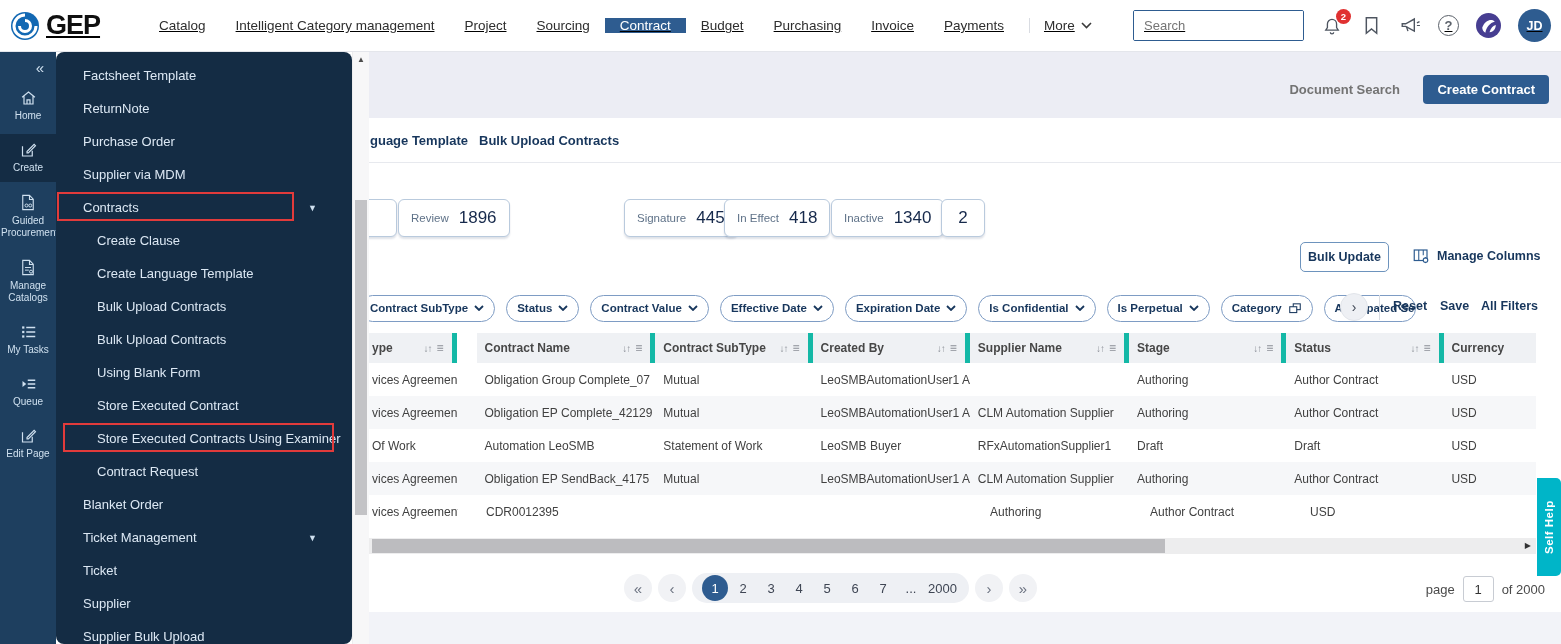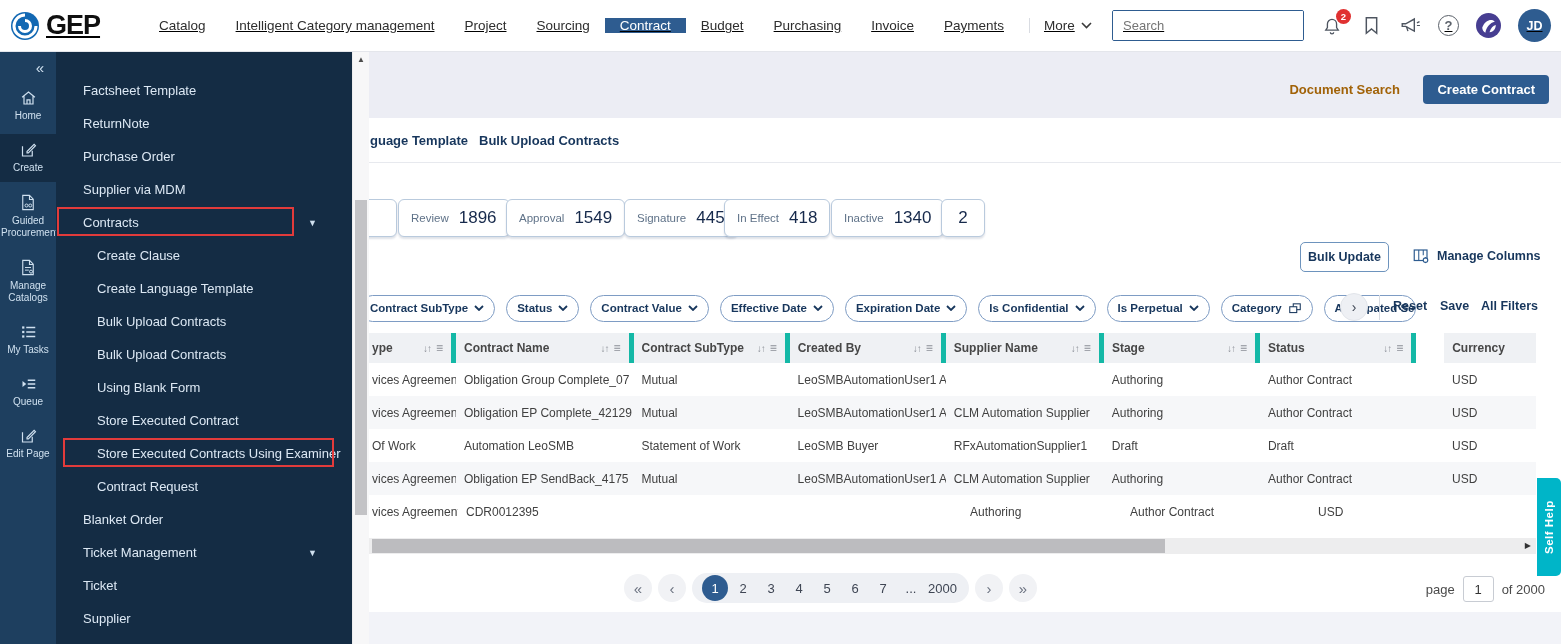--- a/index.html
+++ b/index.html
@@ -10,21 +10,21 @@
   .topnav { position:absolute; top:0; left:0; right:0; height:52px; background:#fff;
     border-bottom:1px solid #e4e6eb; display:flex; align-items:center; z-index:50;text-decoration:underline; }
   .brand { display:flex; align-items:center; gap:6px; padding-left:10px; }
   .brand-text { font-size:27px; font-weight:bold; color:#101010; letter-spacing:-1px; }
   .navitems { display:flex; align-items:stretch; margin-left:44px; }
   .navitem { display:flex; align-items:center; padding:0 15px; font-size:13.5px; color:#2e2e2e; cursor:pointer; }
   .navitem.active { background:#2e5c90; color:#fff; }
   .more-wrap { display:flex; align-items:center; gap:6px; padding:0 14px; margin-left:10px;
     border-left:1px solid #d9dce2; font-size:13.5px; color:#2e2e2e; cursor:pointer; }
   .nav-right { margin-left:auto; display:flex; align-items:center; gap:17px; padding-right:10px; }
-  .searchbox { width:192px; height:31px; border:1.5px solid #2e5c90; border-radius:2px; display:flex; overflow:hidden; }
+  .searchbox { width:171px; height:31px; border:1.5px solid #2e5c90; border-radius:2px; display:flex; overflow:hidden; }
   .searchbox input { flex:1; border:none; outline:none; padding:0 10px; font-size:13px; color:#555;
     font-family:"Liberation Sans",sans-serif; }
   .icon-btn { position:relative; width:22px; height:22px; display:flex; align-items:center; justify-content:center; color:#4e5560; cursor:pointer; }
   .badge { position:absolute; top:-6px; right:-8px; min-width:15px; height:15px; border-radius:8px; background:#e03131;
     color:#fff; font-size:9.5px; font-weight:bold; display:flex; align-items:center; justify-content:center; padding:0 3px; }
   .help-circle { width:21px; height:21px; border:1.6px solid #5a6069; border-radius:50%; color:#5a6069;
     font-size:13px; font-weight:bold; display:flex; align-items:center; justify-content:center; cursor:pointer; }
   .globe { width:25px; height:25px; border-radius:50%; background:#473e91; display:flex; align-items:center; justify-content:center; cursor:pointer; }
   .avatar { width:33px; height:33px; border-radius:50%; background:#2e5c90; color:#fff; font-size:12.5px; font-weight:bold;
     display:flex; align-items:center; justify-content:center; cursor:pointer; }
@@ -32,39 +32,39 @@
   
   .sidebar { position:absolute; top:52px; left:0; width:56px; bottom:0; background:#1e3f5f; z-index:40; color:#cfe0ef; }
   .collapse { height:30px; display:flex; align-items:center; justify-content:flex-end; padding-right:12px;
     font-size:15px; color:#cfe0ef; cursor:pointer; }
   .sideitem { padding:7px 1px 8px; text-align:center; font-size:10px; line-height:1.2; color:#cfe0ef;
     cursor:pointer; margin-bottom:4px; }
   .sideitem.sel { background:#142c44; }
   .sideitem svg { display:block; margin:0 auto 3px; }
 
   
-  .flyout { position:absolute; top:52px; left:56px; width:296px; bottom:0; background:#142c44; z-index:45; padding-top:22px; overflow:hidden; }
+  .flyout { position:absolute; top:52px; left:56px; width:296px; bottom:0; background:#142c44; z-index:45; padding-top:7px; overflow:hidden;border-radius:8px; }
   .fitem { position:relative; height:33px; display:flex; align-items:center; padding-left:27px;
     color:#dce8f4; font-size:13px; cursor:pointer; white-space:nowrap; }
   .fitem.sub { padding-left:41px; }
   .fcaret { position:absolute; left:252px; top:12px; font-size:9px; color:#cfe0ef; }
   .hl { position:absolute; top:1px; height:29px; border:2px solid #e23b3b; pointer-events:none; }
   .hl.h1 { left:1px; width:237px; }
   .hl.h2 { left:7px; width:271px; }
 
   
   .vscroll { position:absolute; left:352px; top:52px; width:17px; bottom:0; background:#f7f7f8;
     border-left:1px solid #ededee; z-index:44; }
   .vscroll .up { height:16px; text-align:center; font-size:8px; color:#4c4c4c; line-height:16px; cursor:pointer; }
   .vscroll .thumb { position:absolute; left:2px; width:12px; top:148px; height:315px; background:#c3c3c6; cursor:pointer; }
 
   
   .main { position:absolute; left:369px; top:52px; right:0; bottom:0; background:#fff; overflow:hidden; z-index:10; }
   .band { position:absolute; top:0; left:0; right:0; height:66px; background:#ecedf4; }
-  .doc-search { position:absolute; top:30px; right:161px; font-size:13px; font-weight:bold; color:#a16207; cursor:pointer; }
+  .doc-search { position:absolute; top:30px; right:161px; font-size:13px; font-weight:bold; color:#737373; cursor:pointer; }
   .create-btn { position:absolute; top:23px; right:12px; height:29px; padding:0 14px; background:#2e5c90; color:#fff;
     border:none; border-radius:4px; font-size:13px; font-weight:bold; cursor:pointer; font-family:"Liberation Sans",sans-serif; }
 
   .tabsrow { position:absolute; top:66px; left:0; right:0; height:45px; background:#fff; border-bottom:1px solid #e7e9ee; }
   .tab { position:absolute; top:15px; font-size:13px; font-weight:bold; color:#17365c; cursor:pointer; }
   .tab.t1 { left:1px; } .tab.t2 { left:110px; }
 
   .cards { position:absolute; top:147px; left:0; right:0; height:40px; }
   .card { position:absolute; top:0; height:38px; background:#fff; border:1px solid #b9cadd; border-radius:6px;
     box-shadow:0 2px 2px rgba(30,50,90,.14); display:flex; align-items:center; justify-content:center; gap:10px;
@@ -94,22 +94,22 @@
   .trow { display:flex; }
   .th { display:flex; align-items:center; height:30px; background:#eff1f4; border-right:5px solid #14b8a6;
     padding:0 8px; font-size:12px; font-weight:bold; color:#474747; overflow:hidden; white-space:nowrap; }
   .th:last-child { border-right:none; }
   .sortgrp { margin-left:auto; display:flex; align-items:center; gap:5px; color:#8b8f97; cursor:pointer; }
   .sortgrp .ud { font-size:10px; letter-spacing:-1px; }
   .sortgrp .hm { font-size:12px; }
   .td { height:33px; display:flex; align-items:center; padding:0 8px; font-size:12px; color:#414141;
     overflow:hidden; white-space:nowrap; }
   .r-alt { background:#f6f7f9; }
-  .c0 { width:89px; padding-left:3px; } .c1 { width:182px; } .c2 { width:160px; } .c3 { width:160px; }
-  .c4 { width:162px; } .c5 { width:160px; } .c6 { width:160px; } .c7 { width:94px;margin-left:28px; }
+  .c0 { width:89px; padding-left:3px; } .c1 { width:182px;margin-left:20px; } .c2 { width:160px; } .c3 { width:160px; }
+  .c4 { width:162px; } .c5 { width:160px; } .c6 { width:160px; } .c7 { width:94px; }
 
   .hscroll { position:absolute; top:486px; left:0; right:25px; height:16px; background:#ededee; }
   .hthumb { position:absolute; left:3px; top:1px; width:793px; height:14px; background:#bcbcbf; cursor:pointer; }
   .harrow { position:absolute; right:5px; top:3px; font-size:8px; color:#333; cursor:pointer; }
 
   
   .pagination { position:absolute; top:521px; left:255px; display:flex; align-items:center; gap:6px; }
   .pgbtn { width:28px; height:28px; border-radius:50%; background:#f1f2f5; color:#6b7280; font-size:15px;
     display:flex; align-items:center; justify-content:center; cursor:pointer; }
   .pgpill { height:30px; border-radius:16px; background:#eef0f4; display:flex; align-items:center; padding:0 10px; gap:2px; }
@@ -297,24 +297,20 @@
 
     <div class="cards">
       <div class="card" style="left:-58px;width:86px;">
         
         
       </div>
       <div class="card" style="left:29px;">
         <span class="lbl">Review</span>
         <span class="val">1896</span>
       </div>
-      <div class="card" style="left:137px;">
-        <span class="lbl">Approval</span>
-        <span class="val">1549</span>
-      </div>
       <div class="card" style="left:255px;">
         <span class="lbl">Signature</span>
         <span class="val">445</span>
       </div>
       <div class="card" style="left:355px;">
         <span class="lbl">In Effect</span>
         <span class="val">418</span>
       </div>
       <div class="card" style="left:462px;">
         <span class="lbl">Inactive</span>

